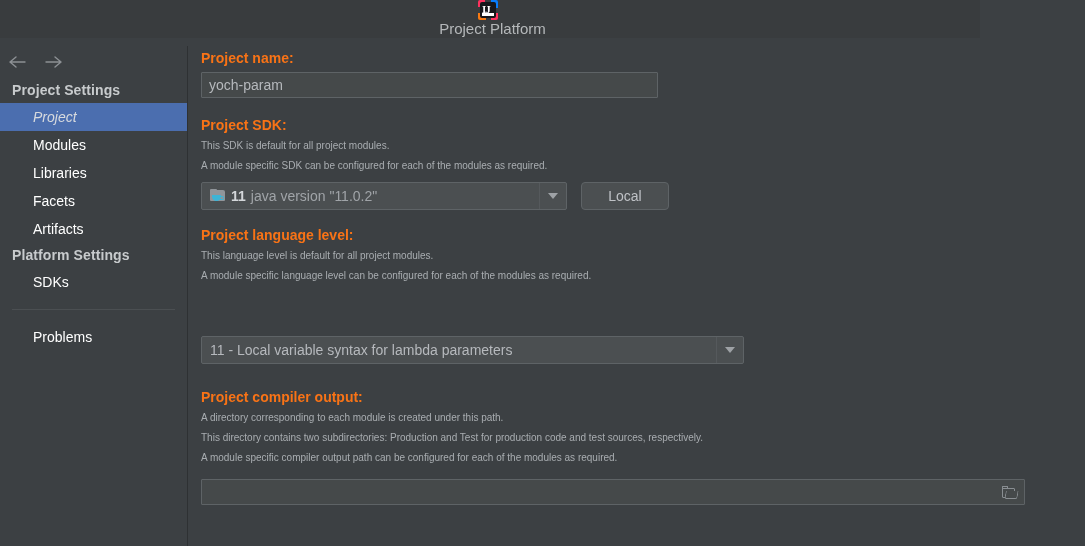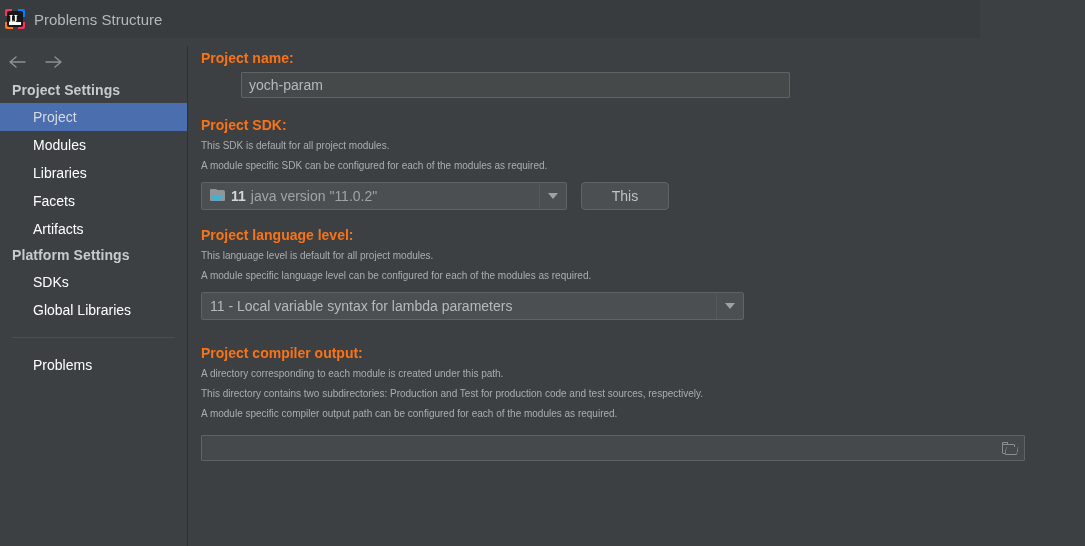--- a/index.html
+++ b/index.html
@@ -20,20 +20,21 @@
   
   .titlebar {
     position: absolute;
     left: 0; top: 0;
     width: 980px; height: 38px;
     background: #393c3e;
     display: flex;
     align-items: center;
     box-sizing: border-box;
     padding-left: 5px;
+    flex-direction: column;
   }
   .app-icon {
     position: relative;
     width: 20px; height: 20px;
     margin-right: 9px;
     flex: none;
   }
   .app-icon .sq {
     position: absolute;
     left: 2px; top: 2px;
@@ -108,20 +109,21 @@
     height: 28px;
     line-height: 28px;
     padding-left: 33px;
     font-size: 14px;
     color: #ffffff;
     white-space: nowrap;
   }
   .nav-item.selected {
     background: #4b6eaf;
     color: #d7dade;
+    font-style: italic;
   }
   .nav-sep {
     height: 1px;
     background: #4b4f52;
     margin: 13px 12px 13px 12px;
   }
 
   
   .main {
     position: absolute;
@@ -292,21 +294,21 @@
 <div class="titlebar">
   <div class="app-icon">
     <div class="c1"></div>
       <div class="c2"></div>
       <div class="c3"></div>
       <div class="c4"></div>
     <div class="sq"></div>
     <div class="glyph">IJ</div>
     <div class="bar"></div>
   </div>
-  <div class="window-title">Problems Structure</div>
+  <div class="window-title">Project Platform</div>
 </div>
 
 <div class="sidebar">
 
   <div class="nav-arrows">
     <div class="arrow-btn">
       <svg width="20" height="14" viewBox="0 0 20 14">
         <path d="M2 7 H17 M2 7 L8 2 M2 7 L8 12" stroke="#8c9094" stroke-width="1.4" fill="none" stroke-linecap="round"></path>
       </svg>
     </div>
@@ -319,32 +321,31 @@
 
   <div class="group-title">Project Settings</div>
   <div class="nav-item selected">Project</div>
   <div class="nav-item">Modules</div>
   <div class="nav-item">Libraries</div>
   <div class="nav-item">Facets</div>
   <div class="nav-item">Artifacts</div>
 
   <div class="group-title">Platform Settings</div>
   <div class="nav-item">SDKs</div>
-  <div class="nav-item">Global Libraries</div>
 
   <div class="nav-sep"></div>
 
   <div class="nav-item">Problems</div>
 </div>
 
 <div class="main">
 
   <div class="lbl-bold">Project name:</div>
   <div class="row-gap-1"></div>
-  <div class="textfield" style="width:549px;margin-left:40px;" title="yoch-param">yoch-param</div>
+  <div class="textfield" style="width:457px;" title="yoch-param">yoch-param</div>
 
   <div style="height:16px;"></div>
 
   <div class="lbl-bold">Project SDK:</div>
   <div class="desc">This SDK is default for all project modules.</div>
   <div class="desc">A module specific SDK can be configured for each of the modules as required.</div>
   <div style="height:6px;"></div>
   <div style="display:flex; align-items:center; gap:14px;">
     <div class="combo" style="width:366px;">
       <div class="combo-text">
@@ -354,30 +355,30 @@
           <span class="cup"></span>
           <span class="cup-handle"></span>
         </span>
         <span class="sdk-ver">11</span>
         <span class="sdk-desc">java version "11.0.2"</span>
       </div>
       <span class="arrow-cell">
           <span class="tri-down"></span>
         </span>
     </div>
-    <div class="btn">This</div>
+    <div class="btn">Local</div>
   </div>
 
   <div style="height:14px;"></div>
 
   <div class="lbl-bold">Project language level:</div>
   <div class="desc">This language level is default for all project modules.</div>
   <div class="desc">A module specific language level can be configured for each of the modules as required.</div>
   <div style="height:6px;"></div>
-  <div class="combo" style="width:543px;">
+  <div class="combo" style="width:543px;margin-top:44px;">
     <div class="combo-text">
       <span>11 - Local variable syntax for lambda parameters</span>
     </div>
     <span class="arrow-cell">
         <span class="tri-down"></span>
       </span>
   </div>
 
   <div style="height:22px;"></div>
 

